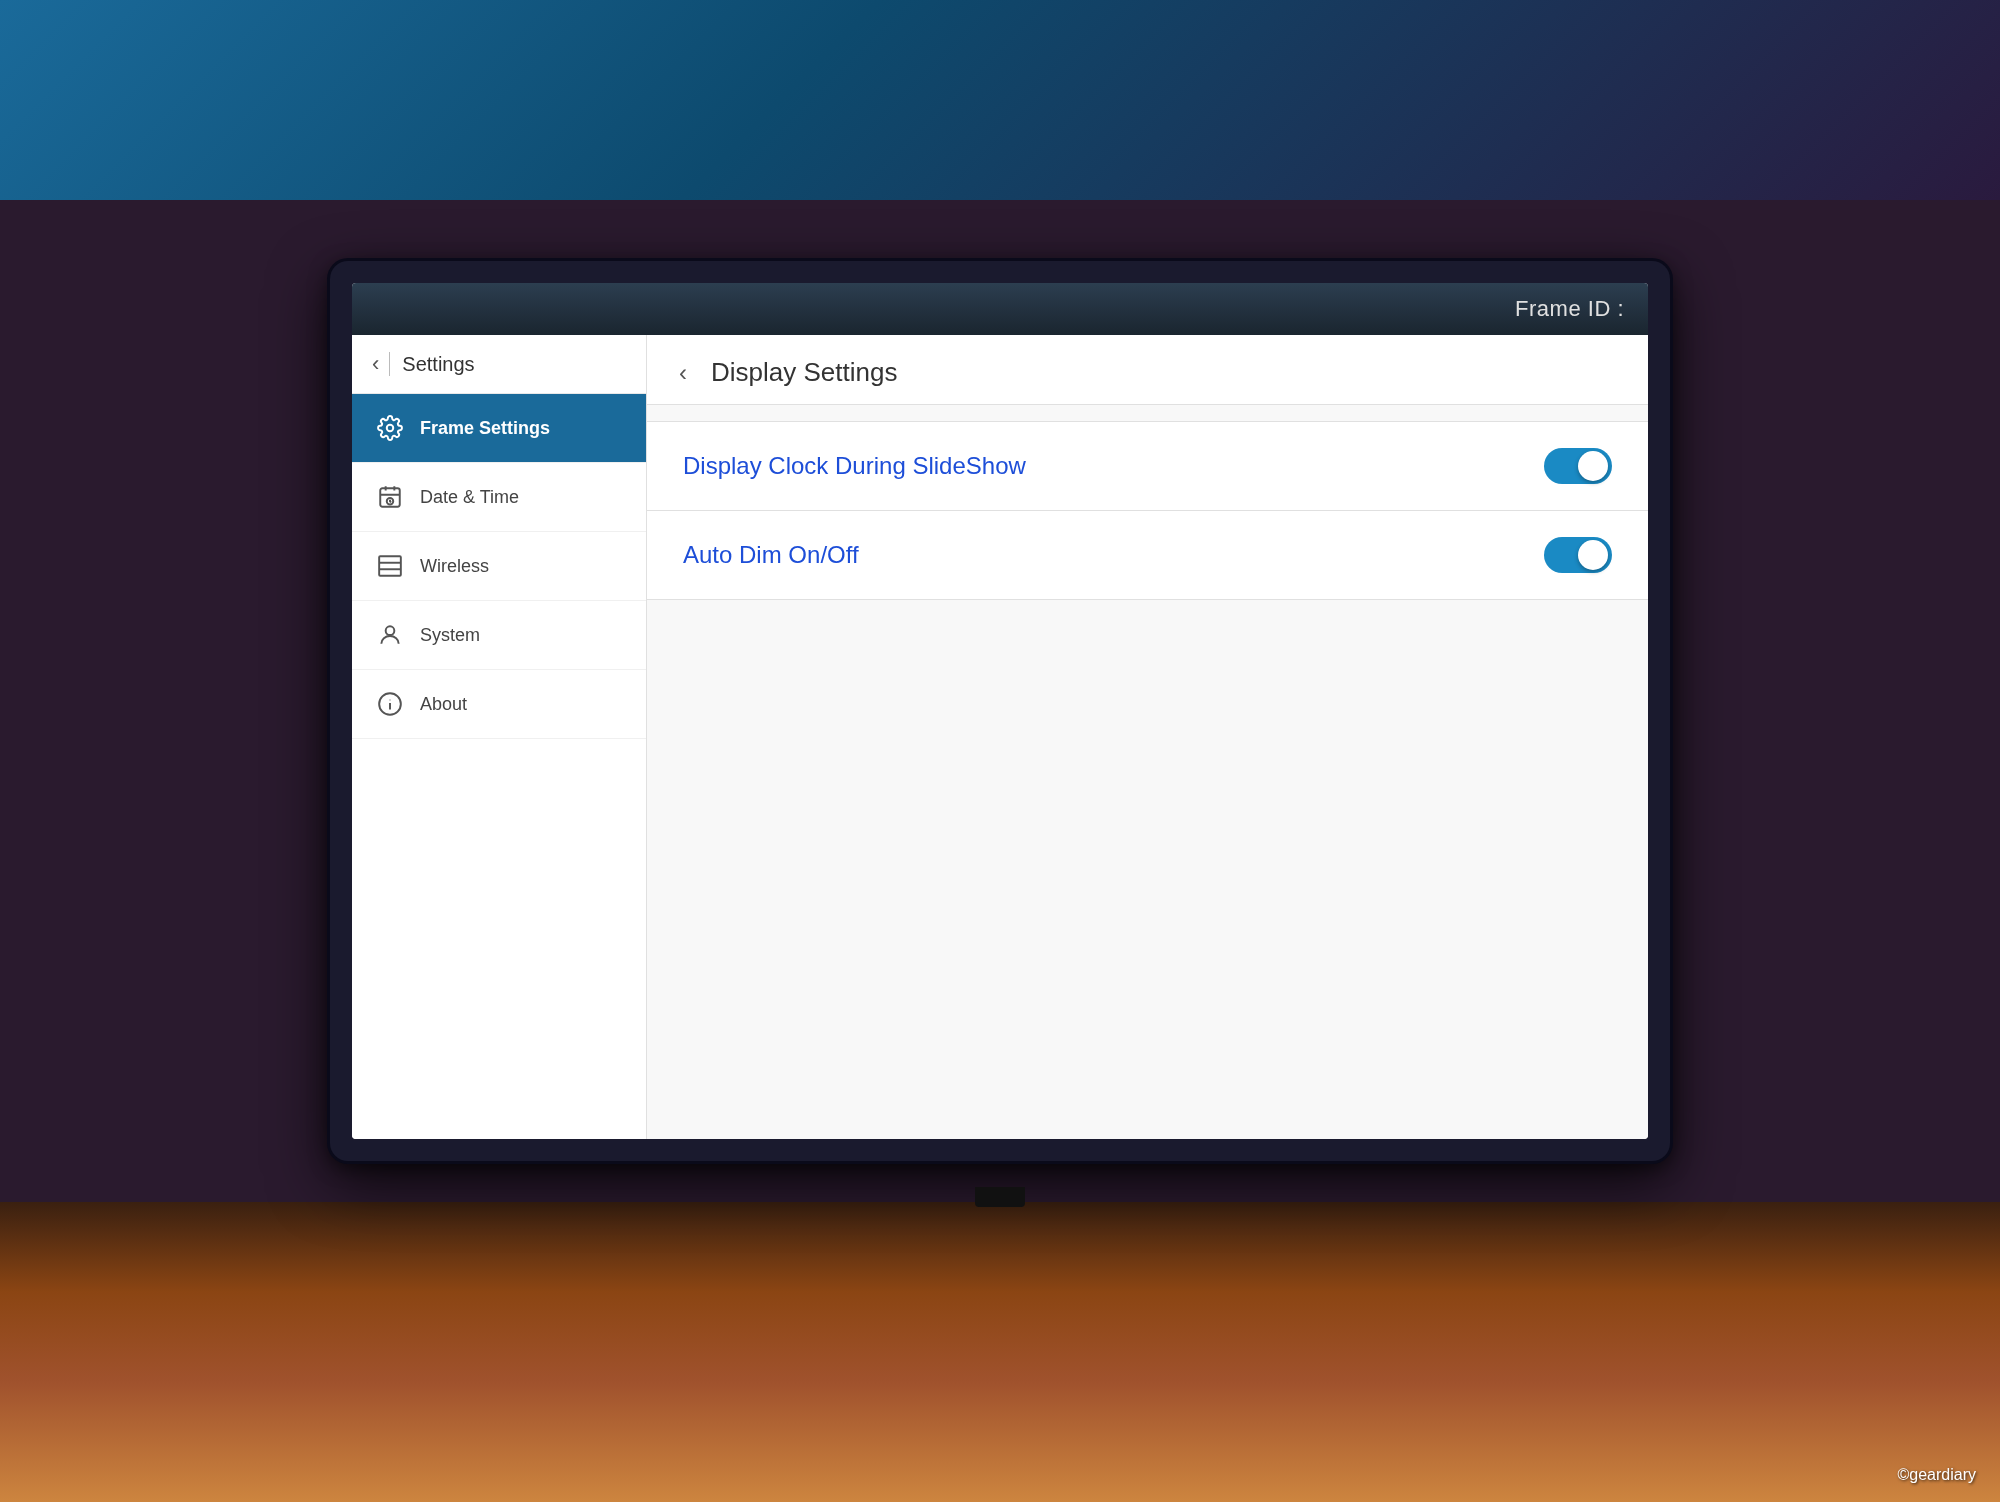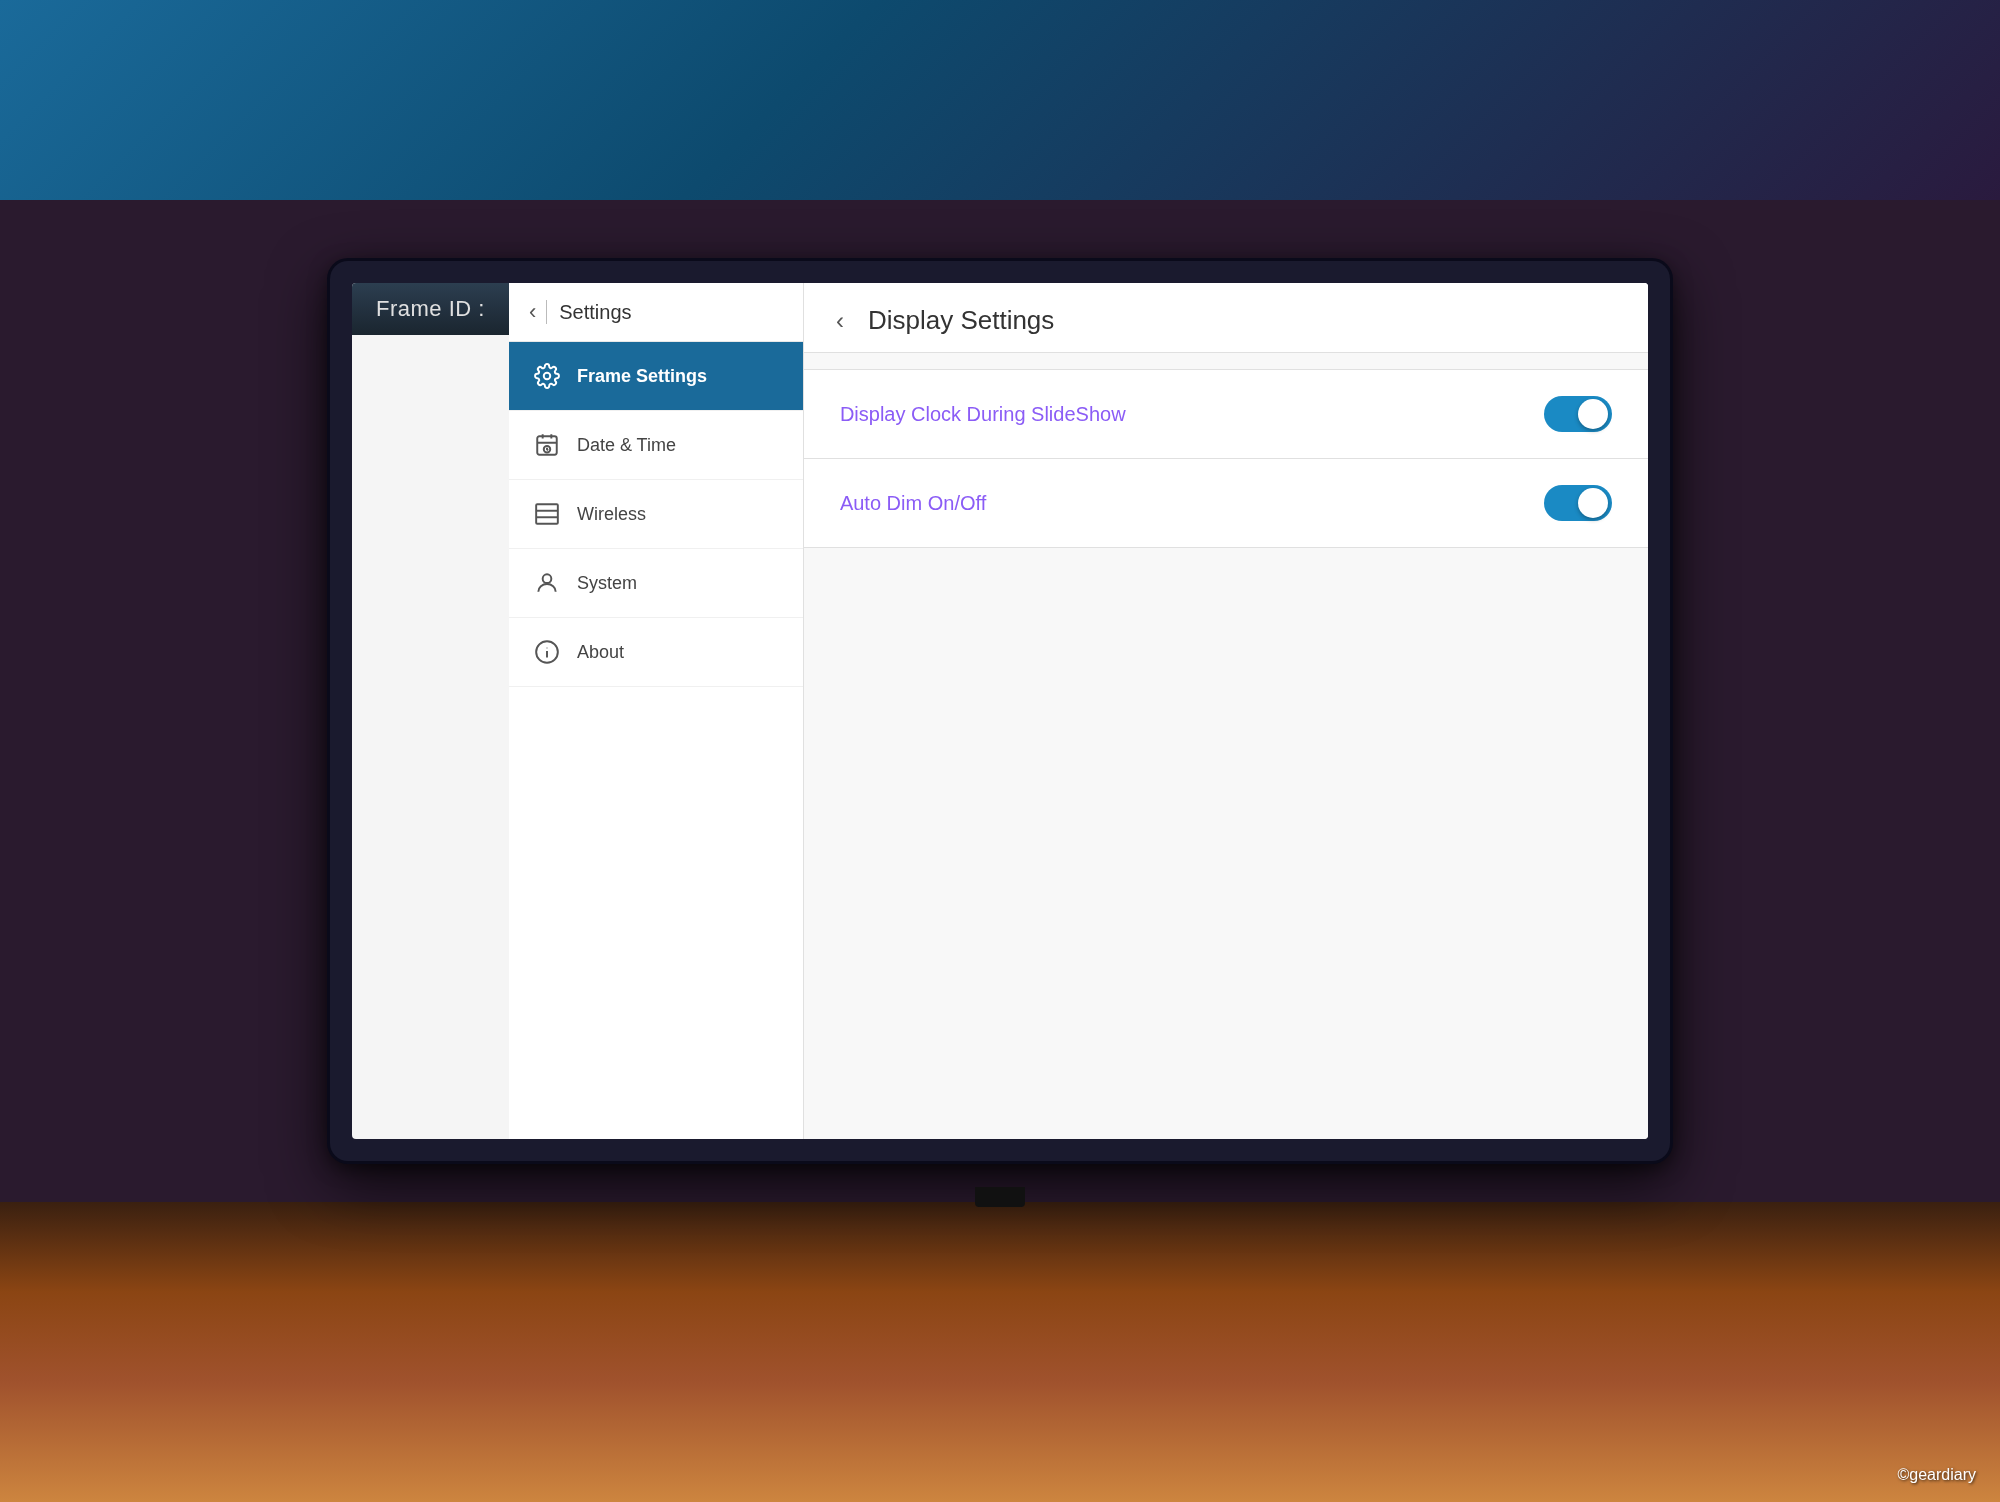--- a/index.html
+++ b/index.html
@@ -51,20 +51,21 @@
       margin-top: -80px;
     }
 
     .tv-screen {
       width: 100%;
       height: 100%;
       background: #f5f5f5;
       border-radius: 4px;
       overflow: hidden;
       display: flex;
+      flex-direction: column;
     }
 
     
     .header-bar {
       background: linear-gradient(180deg, #2c3e50 0%, #1a252f 100%);
       height: 52px;
       display: flex;
       align-items: center;
       padding: 0 24px;
       flex-shrink: 0;
@@ -211,22 +212,22 @@
       border-bottom: 1px solid #e0e0e0;
       background: #fff;
     }
 
     .setting-item:first-child {
       border-top: 1px solid #e0e0e0;
       margin-top: 16px;
     }
 
     .setting-label {
-      color: #8b5cf6;
-      font-size: 20px;
+      color: #1d4ed8;
+      font-size: 24px;
       font-weight: 400;
     }
 
     
     .toggle-switch {
       position: relative;
       width: 68px;
       height: 36px;
       cursor: pointer;
       flex-shrink: 0;

